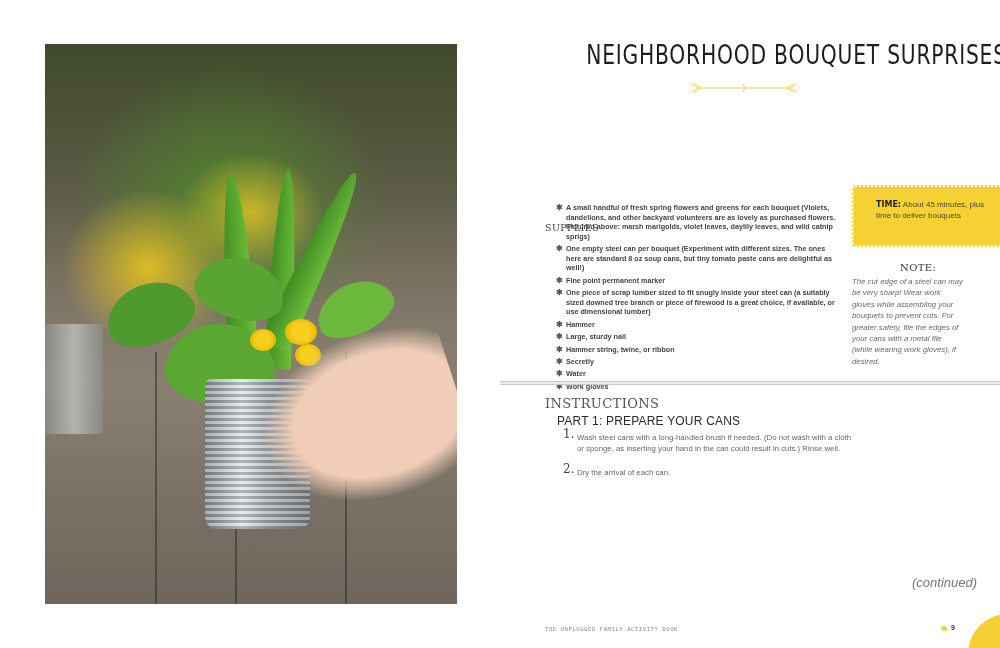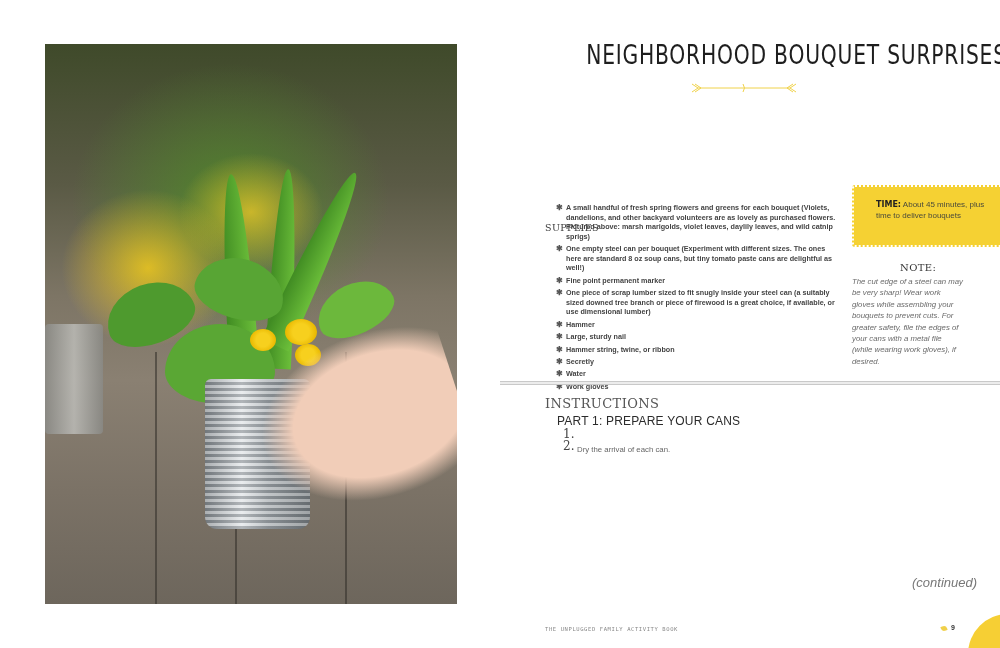--- a/index.html
+++ b/index.html
@@ -191,21 +191,21 @@
 
 <div class="section-head note-head">NOTE:</div>
 <div class="note-text">The cut edge of a steel can may be very sharp! Wear work gloves while assembling your bouquets to prevent cuts. For greater safety, file the edges of your cans with a metal file (while wearing work gloves), if desired.</div>
 
 <div class="hr-double"></div>
 
 <div class="section-head instr-head">INSTRUCTIONS</div>
 <div class="part-head">PART 1: PREPARE YOUR CANS</div>
 
 <ol class="steps">
-  <li><span class="num">1.</span></li>
+  <li><span class="num">1.</span><span>Wash steel cans with a long-handled brush if needed. (Do not wash with a cloth or sponge, as inserting your hand in the can could result in cuts.) Rinse well.</span></li>
   <li><span class="num">2.</span><span>Dry the arrival of each can.</span></li>
 </ol>
 
 <div class="continued">(continued)</div>
 
 <div class="footer-title">THE UNPLUGGED FAMILY ACTIVITY BOOK</div>
 <div class="leaf-mark"></div>
 <div class="page-num">9</div>
 <div class="corner-sun"></div>
 

